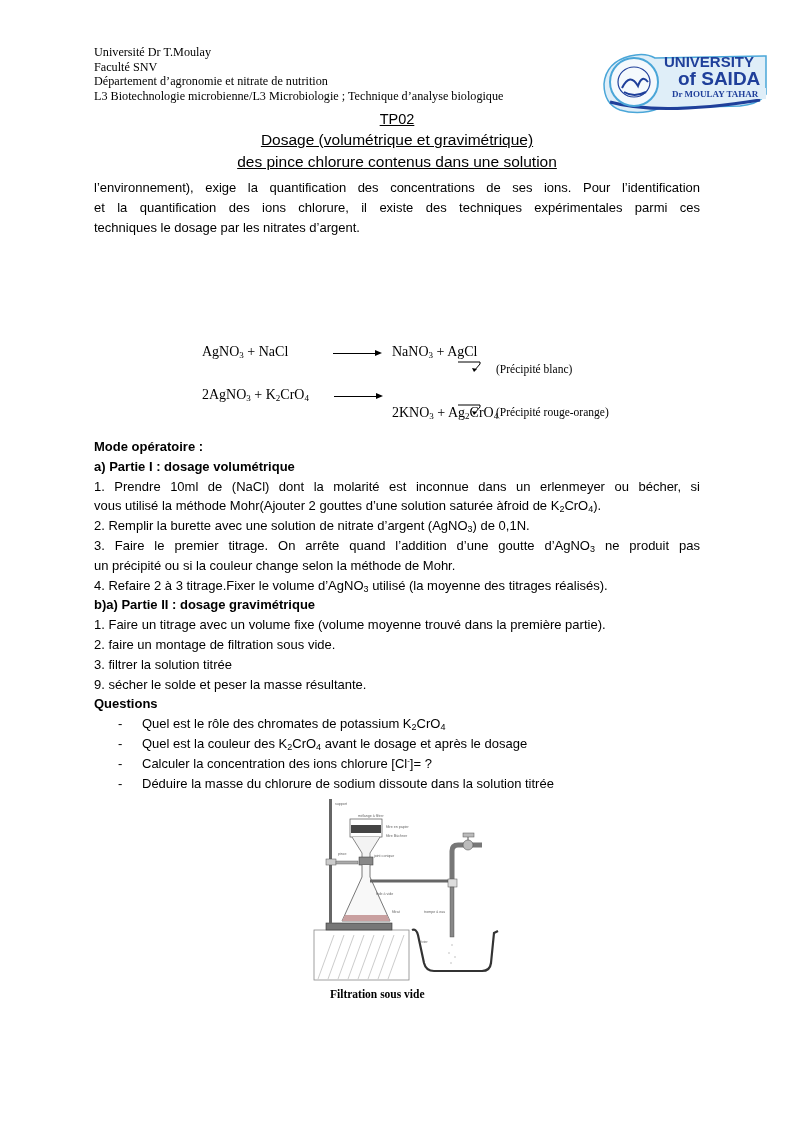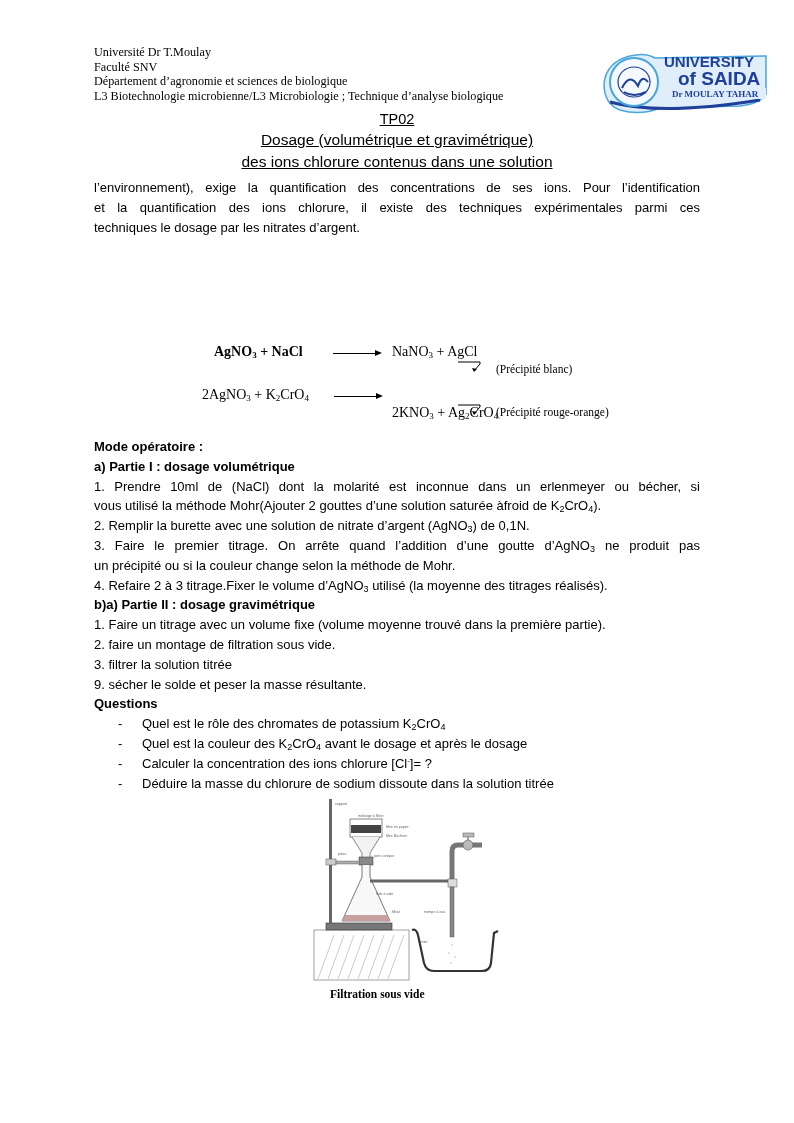--- a/index.html
+++ b/index.html
@@ -30,52 +30,52 @@
     .fig-label { font-family: "Liberation Sans", sans-serif; font-size: 3.6px; fill: #666; }
   </style>
 </head>
 <body>
 
 <div class="page">
 
   <div class="header-block">
     <div>Université Dr T.Moulay</div>
     <div>Faculté SNV</div>
-    <div>Département d’agronomie et sciences de biologique</div>
+    <div>Département d’agronomie et nitrate de nutrition</div>
     <div>L3 Biotechnologie microbienne/L3 Microbiologie ; Technique d’analyse biologique</div>
   </div>
 
   <svg class="logo" viewBox="0 0 168 76" xmlns="http://www.w3.org/2000/svg">
     <path d="M4 40 Q6 18 30 12 Q45 8 55 14 L166 12 L166 50 Q160 60 140 62 L60 64 Q40 72 20 66 Q4 60 4 40 Z" fill="#dfeef8" stroke="#4aa6d8" stroke-width="1.5"></path>
     <path d="M10 58 Q60 72 160 56" fill="none" stroke="#1f3f9a" stroke-width="3"></path>
     <ellipse cx="34" cy="38" rx="24" ry="24" fill="#f4f9fd" stroke="#4aa6d8" stroke-width="2"></ellipse>
     <ellipse cx="34" cy="38" rx="16" ry="15" fill="none" stroke="#1f3f9a" stroke-width="1.2"></ellipse>
     <path d="M22 44 Q30 28 38 42 Q42 30 48 38" fill="none" stroke="#1f3f9a" stroke-width="2"></path>
     <path d="M24 48 Q34 54 46 48" fill="none" stroke="#1f3f9a" stroke-width="2"></path>
     <text x="64" y="23" font-family="Liberation Sans, sans-serif" font-weight="bold" font-size="15" fill="#1f3f9a">UNIVERSITY</text>
     <text x="78" y="41" font-family="Liberation Sans, sans-serif" font-weight="bold" font-size="19" fill="#1f3f9a">of SAIDA</text>
     <rect x="70" y="44" width="96" height="11" fill="#dfeef8"></rect>
     <text x="72" y="53" font-family="Liberation Serif, serif" font-weight="bold" font-size="9" fill="#1f3f9a">Dr MOULAY TAHAR</text>
   </svg>
 
   <div class="title-block">
     <div class="tp">TP02</div>
     <div class="t2">Dosage (volumétrique et gravimétrique)</div>
-    <div class="t2">des ions chlorure contenus dans une solution</div>
+    <div class="t2">des pince chlorure contenus dans une solution</div>
   </div>
 
   <div class="body-text" style="top:178px;">
     <div class="just-full">l’environnement), exige la quantification des concentrations de ses ions. Pour l’identification</div>
     <div class="just-full">et la quantification des ions chlorure, il existe des techniques expérimentales parmi ces</div>
     <div>techniques le dosage par les nitrates d’argent.</div>
   </div>
 
 
   <div class="eq">
-    <div class="row" style="left:14px; top:4px;font-weight:bold;">
+    <div class="row" style="left:2px; top:4px;">
       <span>AgNO</span><sub>3</sub><span> + NaCl</span>
     </div>
     <div class="arrow-line" style="left:133px; top:13px; width:42px;"></div>
     <div class="arrow-head" style="left:175px; top:10px;"></div>
     <div class="row" style="left:192px; top:4px;">
       <span>NaNO</span><sub>3</sub><span> + AgCl</span>
     </div>
     <svg class="precip" style="left:256px; top:20px;" width="30" height="14">
       <path d="M2 2 H24 L24 4 L18 11" fill="none" stroke="#000" stroke-width="1"></path>
       <path d="M16 8 L18 12 L21 9 Z" fill="#000"></path>

